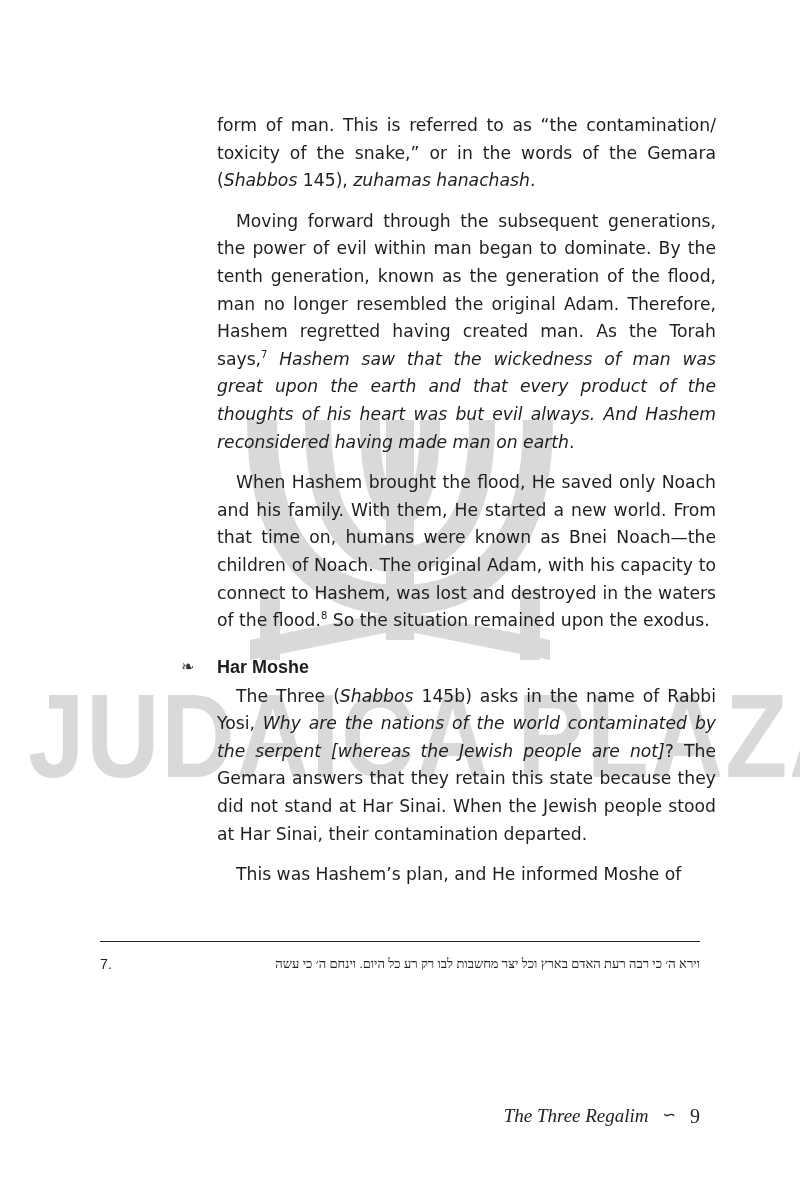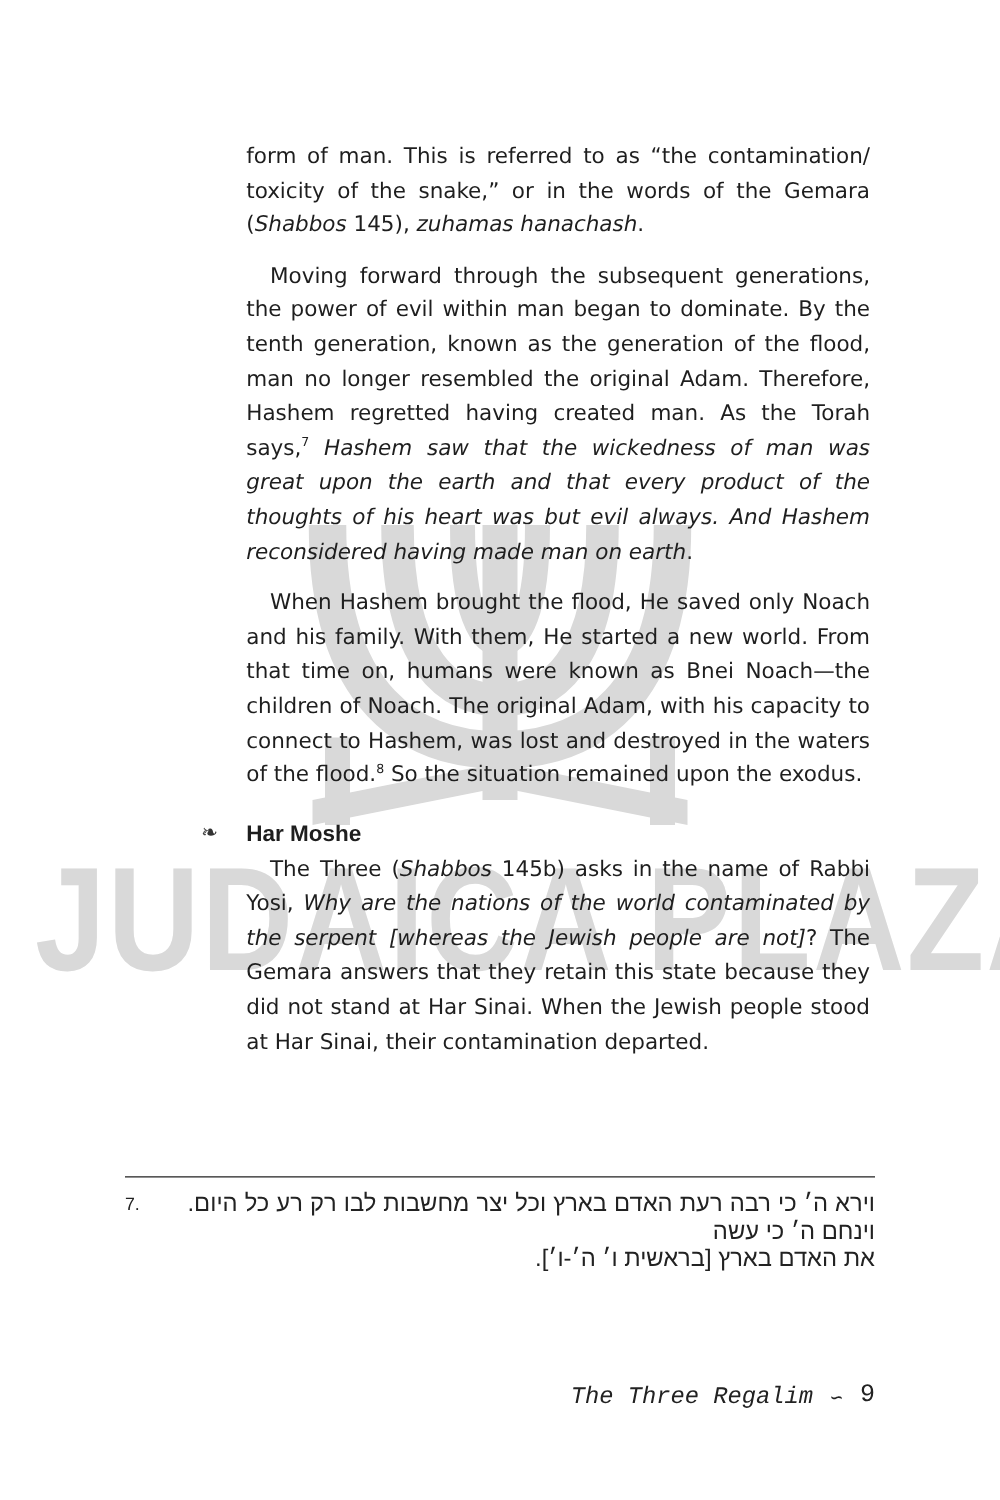--- a/index.html
+++ b/index.html
@@ -7,46 +7,46 @@
       width: 800px; height: 1200px; background: #ffffff; position: relative; overflow: hidden;
       color: #1e1e1e;
     }
     .watermark { position: absolute; left: 0; top: 0; width: 800px; height: 1200px; z-index: 0; pointer-events: none; }
     .wm-text {
       position: absolute; left: 28px; top: 668px; width: 760px;
       font-family: "Liberation Sans", sans-serif; font-weight: bold; font-size: 118px;
       color: #d9d9d9; letter-spacing: 2px; white-space: nowrap; transform: scaleX(0.86); transform-origin: left top;
     }
     .page {
-      position: absolute; left: 197px; top: 112px; width: 499px; z-index: 1;
+      position: absolute; left: 217px; top: 112px; width: 499px; z-index: 1;
       font-family: "DejaVu Sans", sans-serif; font-size: 17.2px; line-height: 27.6px;
     }
     .para { margin: 0 0 13px 0; text-align: justify; text-indent: 19px; }
     .para.noindent { text-indent: 0; }
     .para i { font-style: italic; }
     sup { font-size: 10px; line-height: 0; vertical-align: 7px; }
     .heading {
       position: relative; margin: 20px 0 4px 0; font-family: "Liberation Sans", sans-serif;
       font-weight: bold; font-size: 18px; line-height: 24px;
     }
     .heading .orn { position: absolute; left: -36px; top: 0; font-size: 16px; font-weight: normal; color: #333; }
     .rule { position: absolute; left: 100px; top: 941px; width: 600px; height: 0; border-top: 1.5px solid #222; z-index: 1; }
     .footnotes {
       position: absolute; left: 100px; top: 953px; width: 600px; z-index: 1;
       font-family: "Liberation Sans", sans-serif; font-size: 14.2px; line-height: 22px; color: #222;
     }
     .fn { margin: 0 0 10px 0; text-align: justify; }
     .fn-he { position: relative; }
     .fn-he .num { position: absolute; left: 0; top: 0; }
-    .fn-he .he { direction: rtl; text-align: justify; padding-left: 50px; font-family: Liberation Sans, sans-serif; font-size: 19px; }
+    .fn-he .he { direction: rtl; text-align: justify; padding-left: 50px; font-family: Liberation Serif, serif; font-size: 13px; }
     .fn-he .he2 { direction: rtl; text-align: right; padding-right: 0; }
     .fn-en .num { display: inline-block; width: 40px; }
     .footer {
       position: absolute; right: 100px; top: 1105px; z-index: 1;
-      font-family: Liberation Mono, monospace; font-size: 19px; color: #222; display: flex; align-items: flex-end;
+      font-family: Liberation Serif, serif; font-size: 19px; color: #222; display: flex; align-items: flex-start;
     }
     .footer .title { font-style: italic; }
     .footer .sep { margin: 0 14px; font-size: 16px; }
     .footer .pg { font-size: 20px; }
   </style>
 </head>
 <body>
 
 <div class="watermark">
   <svg width="800" height="1200" viewBox="0 0 800 1200" style="position:absolute;left:0;top:0;">
@@ -85,29 +85,31 @@
 
   <div class="heading">
     <span class="orn">❧</span>
     <span>Har Moshe</span>
   </div>
 
   <p class="para">
     <span>The Three (</span><i>Shabbos</i><span> 145b) asks in the name of Rabbi Yosi, </span><i>Why are the nations of the world contaminated by the serpent [whereas the Jewish people are not]</i><span>? The Gemara answers that they retain this state because they did not stand at Har Sinai. When the Jewish people stood at Har Sinai, their contamination departed.</span>
   </p>
 
+  <p class="para">
+    <span>This was Hashem’s plan, and He informed Moshe of</span>
+  </p>
 </div>
 
 <div class="rule"></div>
 
 <div class="footnotes">
   <div class="fn fn-he">
     <span class="num">7.</span>
     <div class="he">וירא ה׳ כי רבה רעת האדם בארץ וכל יצר מחשבות לבו רק רע כל היום. וינחם ה׳ כי עשה</div>
-    <div class="he he2">את האדם בארץ [בראשית ו׳ ה׳-ו׳].</div>
   </div>
 </div>
 
 <div class="footer">
   <span class="title">The Three Regalim</span>
   <span class="sep">∽</span>
   <span class="pg">9</span>
 </div>
 
 </body></html>

